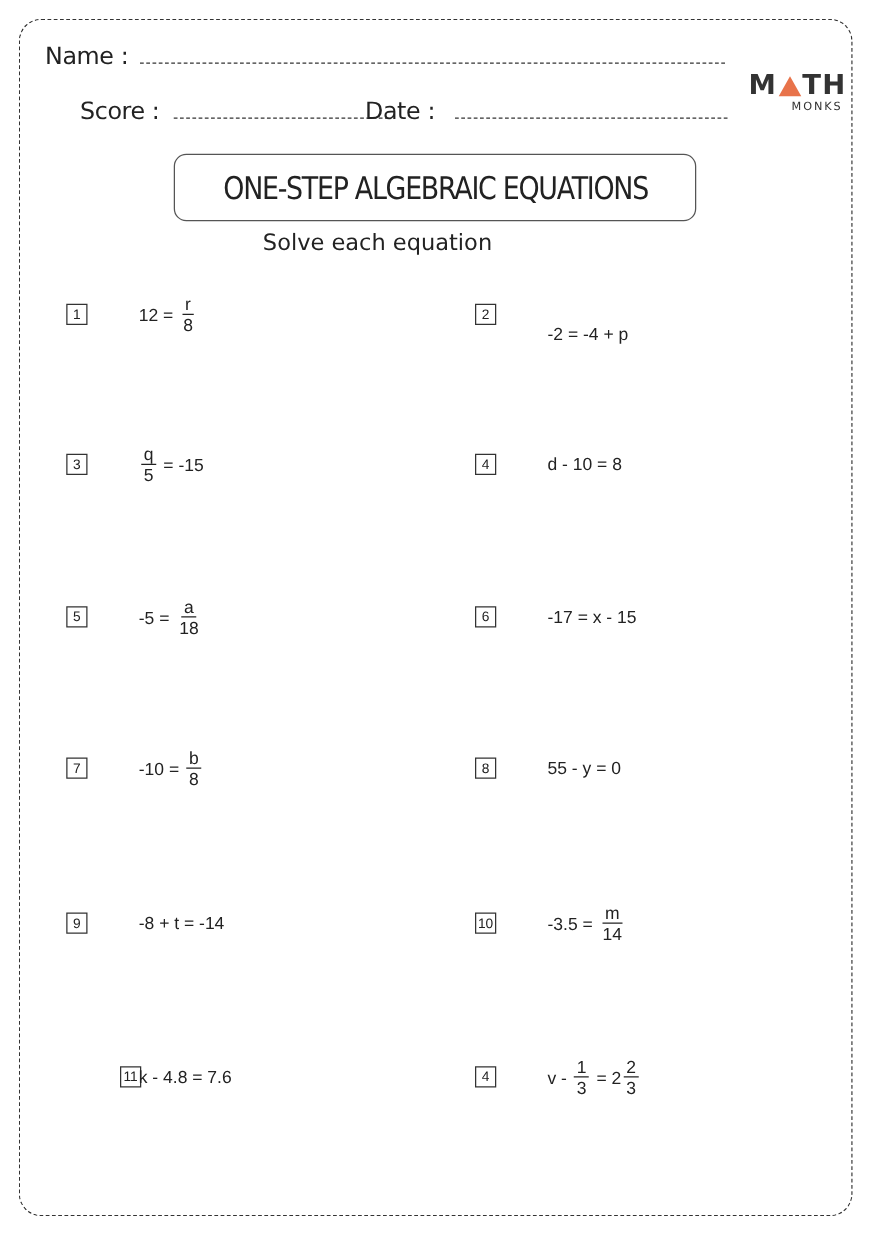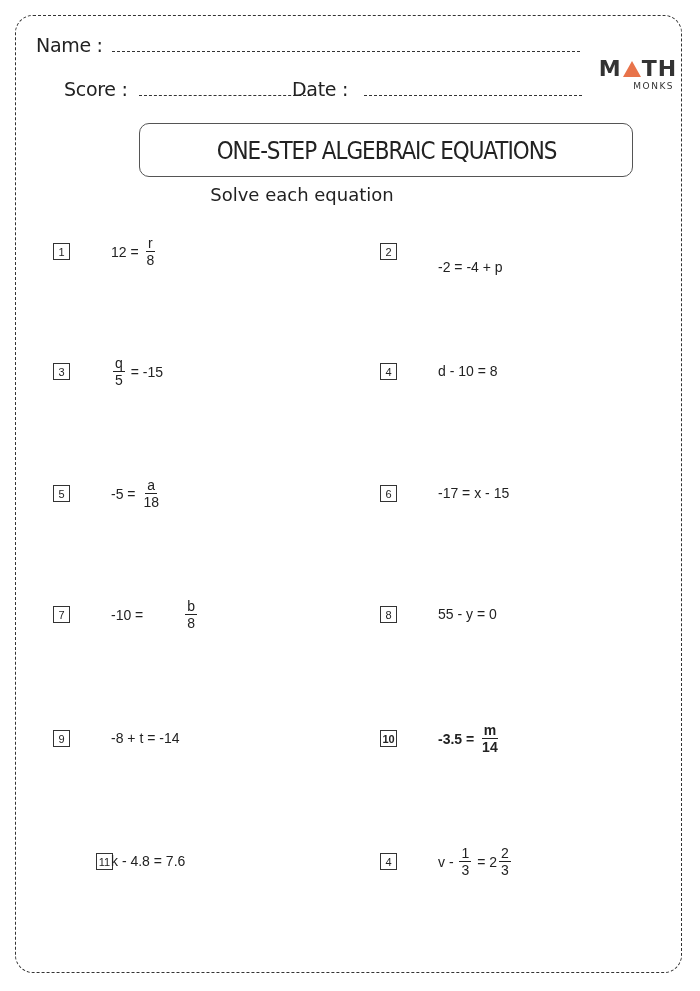--- a/index.html
+++ b/index.html
@@ -11,21 +11,21 @@
               color: #222; letter-spacing: -0.3px; }
   .blank { display: inline-block; border-bottom: 1.5px dashed #333; height: 1px; vertical-align: baseline; }
   .logo { position: absolute; left: 600px; top: 58px; width: 76px; text-align: center; }
   .logo-math { font-family: "DejaVu Sans", sans-serif; font-size: 22px; font-weight: bold;
                color: #333; letter-spacing: 1px; line-height: 22px; display: flex;
                align-items: flex-end; justify-content: center; }
   .logo-tri { width: 0; height: 0; border-left: 9px solid transparent; border-right: 9px solid transparent;
               border-bottom: 16px solid #e8734a; margin: 0 1px 3px 1px; }
   .logo-monks { font-family: "DejaVu Sans", sans-serif; font-size: 9px; color: #333;
                 letter-spacing: 1.5px; text-align: right; padding-right: 2px; margin-top: 1px; }
-  .title-box { position: absolute; left: 139px; top: 123px; width: 494px; height: 54px;
+  .title-box { position: absolute; left: 139px; top: 123px; width: 418px; height: 54px;
                border: 1.5px solid #555; border-radius: 10px; box-sizing: border-box;
                display: flex; align-items: center; justify-content: center; }
   .title-text { font-family: "DejaVu Sans", sans-serif; font-size: 25px; color: #222;
                 letter-spacing: -1.2px; transform: scaleX(0.86); white-space: nowrap; }
   .subtitle { position: absolute; left: 0; width: 604px; top: 184px; text-align: center;
               font-family: "DejaVu Sans", sans-serif; font-size: 18px; color: #222; }
   .problem { position: absolute; display: flex; align-items: center; }
   .num-box { width: 17px; height: 17px; border: 1.2px solid #333; box-sizing: border-box;
              font-size: 11px; display: flex; align-items: center; justify-content: center;
              color: #222; }
@@ -111,40 +111,40 @@
   </div>
 </div>
 
 <div class="problem" style="left:380px; top:485px;">
   <div class="num-box">6</div>
   <div class="eq" style="top:0px;">-17 = x - 15</div>
 </div>
 
 <div class="problem" style="left:53px; top:606px;">
   <div class="num-box">7</div>
-  <div class="eq" style="top:-8px;gap:36px;">
+  <div class="eq" style="top:-8px;">
     <span>-10 = </span>
     <span class="frac">
       <span class="top">b</span>
       <span class="bot">8</span>
     </span>
   </div>
 </div>
 
 <div class="problem" style="left:380px; top:606px;">
   <div class="num-box">8</div>
   <div class="eq" style="top:0px;">55 - y = 0</div>
 </div>
 
 <div class="problem" style="left:53px; top:730px;">
   <div class="num-box">9</div>
   <div class="eq" style="top:0px;">-8 + t = -14</div>
 </div>
 
-<div class="problem" style="left:380px; top:730px;font-weight:bold;">
+<div class="problem" style="left:380px; top:730px;">
   <div class="num-box">10</div>
   <div class="eq" style="top:-8px;">
     <span>-3.5 = </span>
     <span class="frac">
       <span class="top">m</span>
       <span class="bot">14</span>
     </span>
   </div>
 </div>
 

